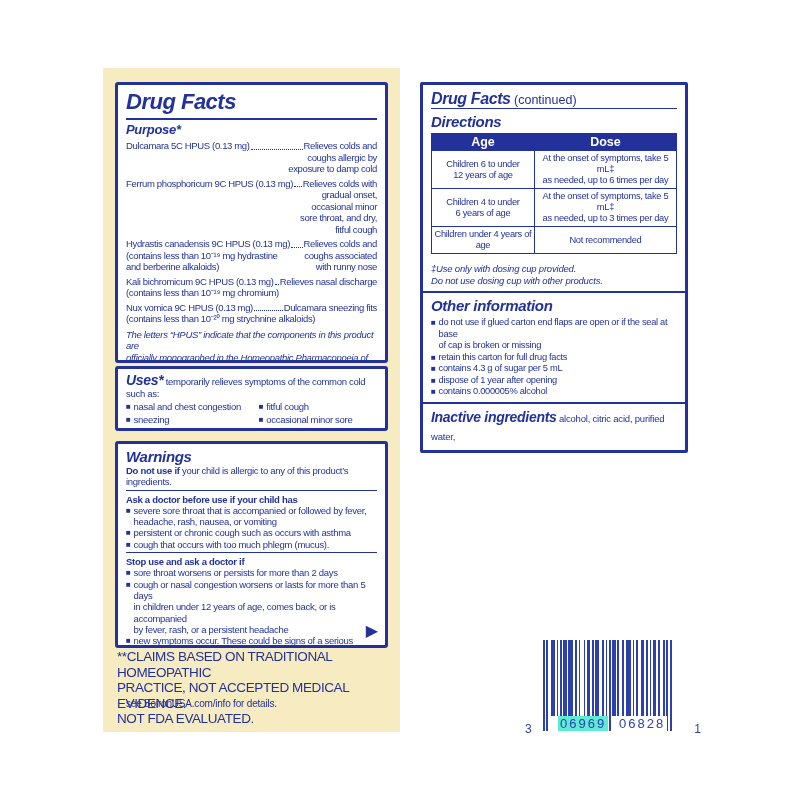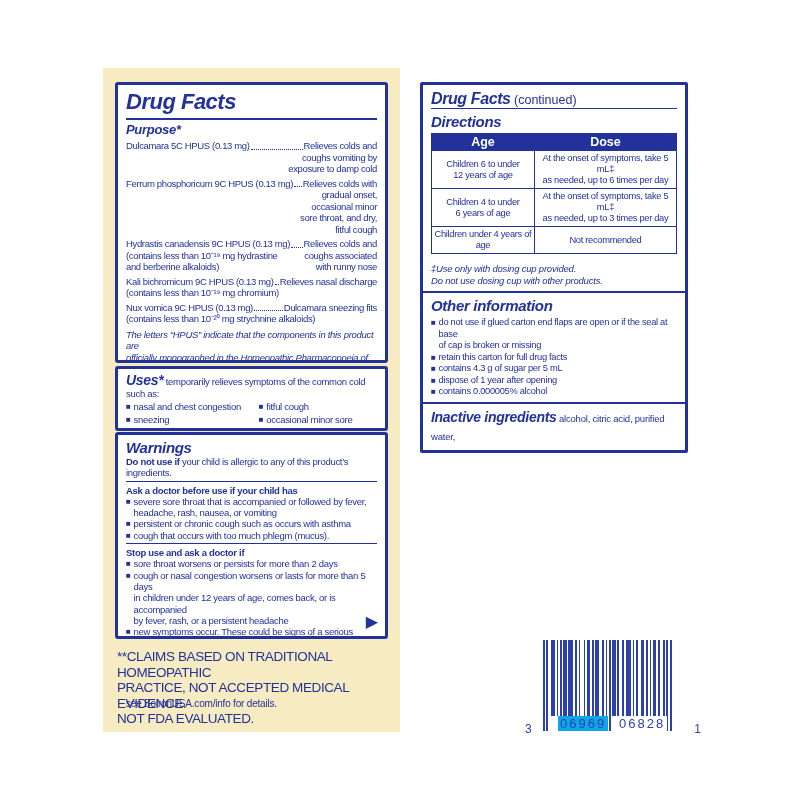--- a/index.html
+++ b/index.html
@@ -10,21 +10,21 @@
   }
   
   .card{position:absolute;left:103px;top:68px;width:297px;height:664px;background:#f7ebc2;}
   .dfbox{
     position:absolute;left:12px;width:273px;background:#fff;
     border:3px solid #22329a;border-radius:3px;box-sizing:border-box;
     padding:4px 8px 4px 8px;overflow:hidden;
   }
   .box1{top:14px;height:281px;}
   .box2{top:298px;height:65px;}
-  .box3{top:364px;height:207px;}
+  .box3{top:373px;height:207px;}
   .df-title{font-size:22px;font-weight:bold;font-style:italic;letter-spacing:-0.5px;
     border-bottom:2px solid #22329a;padding-bottom:3px;margin-bottom:2px;}
   .ai-header{display:flex;justify-content:space-between;align-items:baseline;
     font-weight:bold;font-style:italic;font-size:13px;letter-spacing:-0.3px;margin-bottom:1px;}
   .ing{font-size:9.5px;letter-spacing:-0.35px;line-height:11.5px;margin-top:3px;}
   .ing-l1{display:flex;white-space:nowrap;}
   .dots{flex:1;border-bottom:1.3px dotted #22329a;margin:0 1px 2px 1px;min-width:4px;}
   .ing-l2{display:flex;justify-content:space-between;}
   .le,.re{white-space:pre-line;}
   .re{text-align:right;margin-left:auto;}
@@ -71,21 +71,21 @@
   .inactive-txt{font-size:9.5px;letter-spacing:-0.2px;line-height:11.5px;white-space:pre-line;}
   
   .barcode{position:absolute;left:527px;top:640px;width:170px;height:110px;}
   .bars{position:absolute;left:16px;top:0;display:flex;align-items:flex-start;}
   .bar{background:#2c41ad;height:76px;}
   .bar.tall{height:91px;}
   .gap{height:76px;}
   .bc-digit{position:absolute;font-size:13px;color:#2c41ad;letter-spacing:2px;}
   .bc-pre{left:-2px;top:82px;font-size:12px;letter-spacing:0;}
   .bc-chk{right:-4px;top:82px;font-size:12px;letter-spacing:0;}
-  .bc-g1{left:31px;top:76px;background:#0ea5e9;padding:0 2px;}
+  .bc-g1{left:31px;top:76px;background:#5eead4;padding:0 2px;}
   .bc-g2{left:90px;top:76px;background:#fff;padding:0 2px;}
 </style>
 </head>
 <body>
 
 <div class="card">
 
   <div class="dfbox box1">
     <div class="df-title">Drug Facts</div>
     <div class="ai-header">
@@ -94,21 +94,21 @@
     <div>
 
         <div class="ing">
           <div class="ing-l1">
             <span>Dulcamara 5C HPUS (0.13 mg)</span>
             <span class="dots"></span>
             <span>Relieves colds and</span>
           </div>
           <div class="ing-l2">
             <span class="le"></span>
-            <span class="re">coughs  vomiting by
+            <span class="re">coughs  allergic by
 exposure to damp cold</span>
           </div>
         </div>
 
         <div class="ing">
           <div class="ing-l1">
             <span>Ferrum phosphoricum 9C HPUS (0.13 mg)</span>
             <span class="dots"></span>
             <span>Relieves colds with</span>
           </div>

